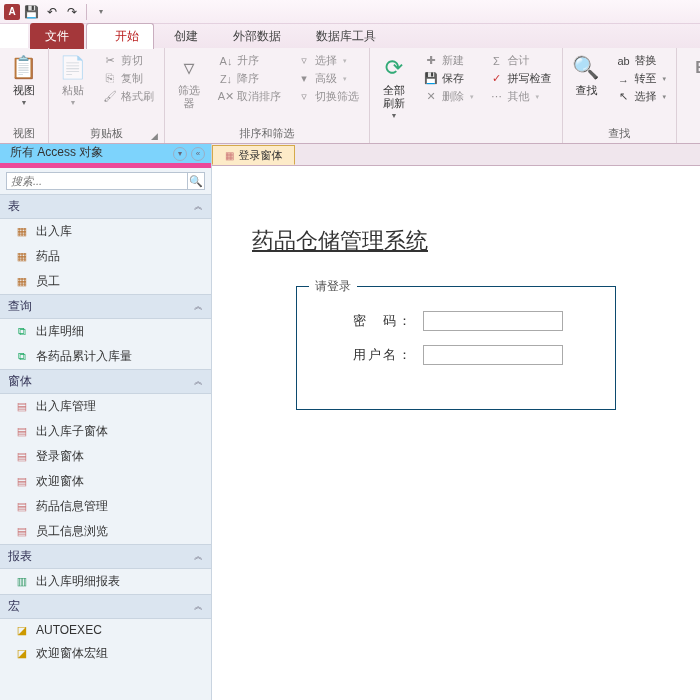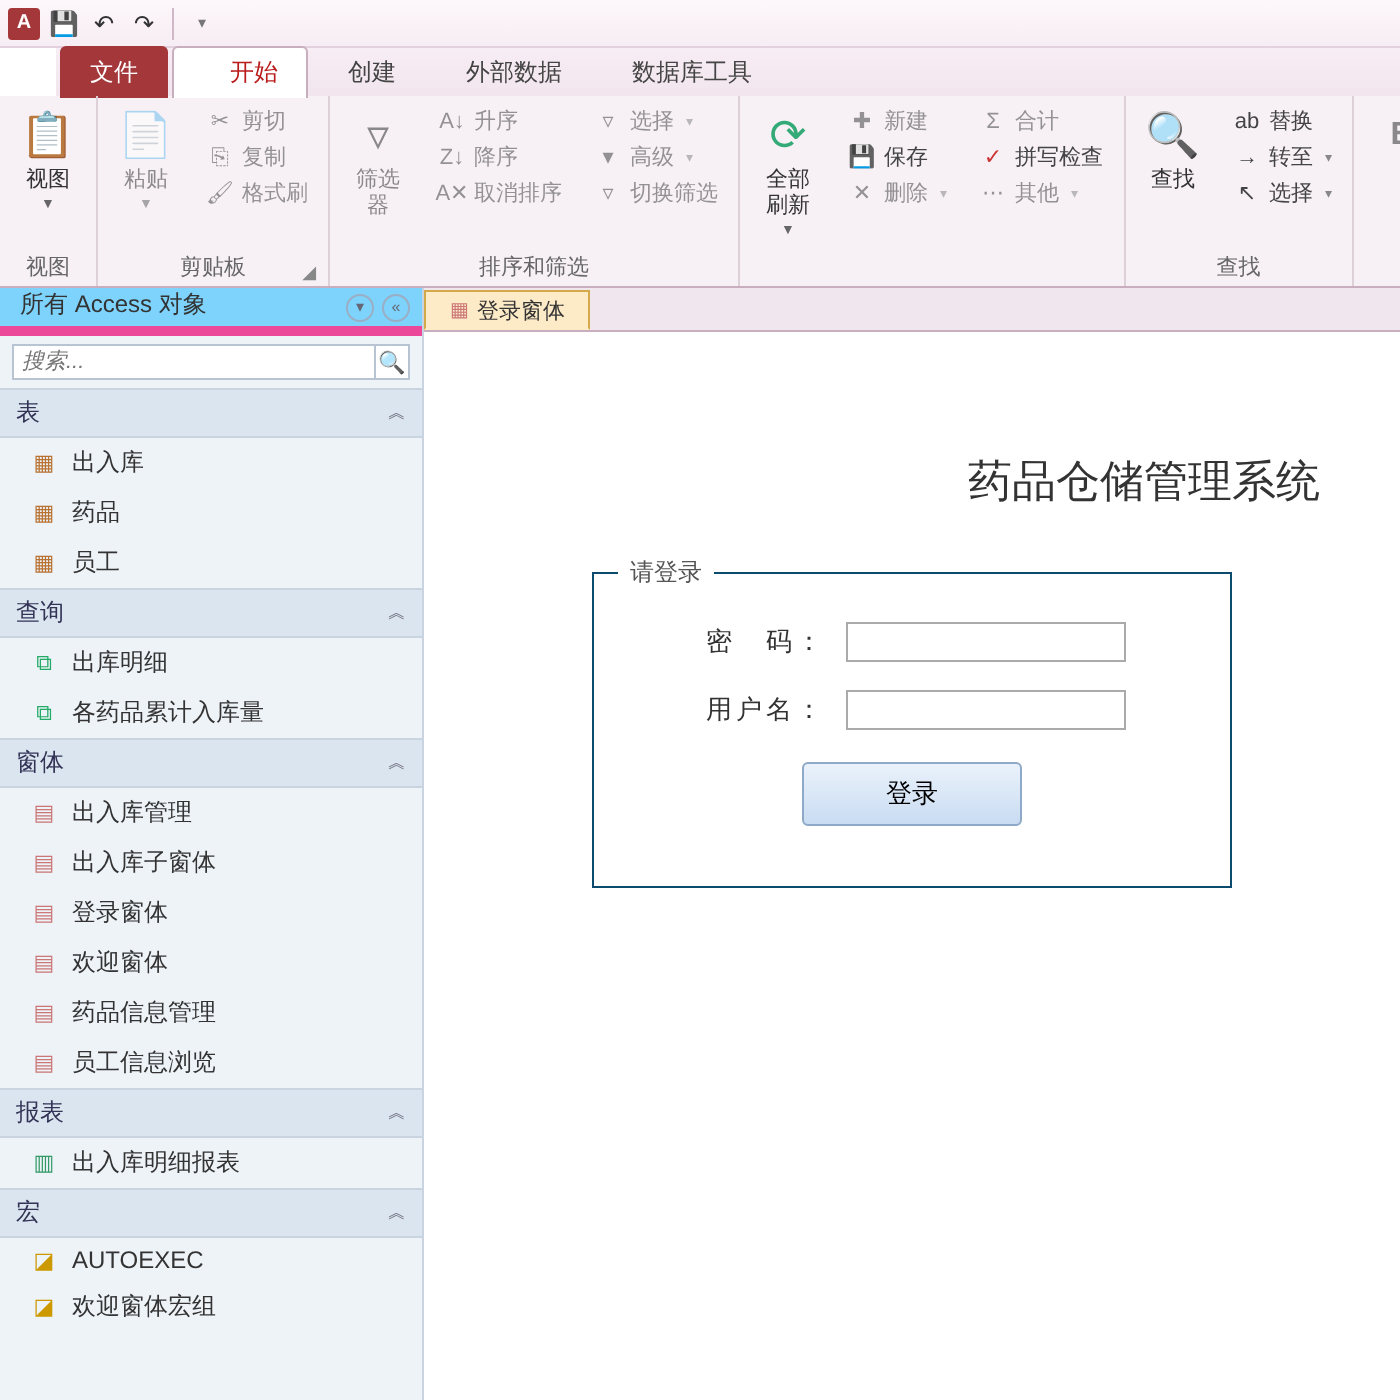--- a/index.html
+++ b/index.html
@@ -52,21 +52,21 @@
 .ic-form { color: #c77; }
 .ic-report { color: #396; }
 .ic-macro { color: #c90; }
 
 
 .main { flex: 1; background: #fff; position: relative; }
 .doc-tab { height: 22px; background: #f0e6ed; border-bottom: 1px solid #c9aebf; display: flex; }
 .doc-tab .t { background: #fdebc8; border: 1px solid #d4a94a; border-bottom: 1px solid #fdebc8; padding: 2px 12px; font-size: 11px; display: flex; align-items: center; gap: 4px; margin-top: 1px; }
 .doc-tab .t .ic { color: #c77; font-size: 10px; }
 .form-area { padding: 60px 40px; }
-.form-title { font-size: 22px; font-weight: normal; text-align: right; margin-bottom: 30px; font-family: SimSun, serif; }
+.form-title { font-size: 22px; font-weight: normal; text-align: left; margin-bottom: 30px; font-family: SimSun, serif; text-decoration: underline; }
 .fieldset { border: 1px solid #0c4a6e; padding: 24px 30px 30px; position: relative; width: 320px; margin: 0 auto; }
 .fieldset .legend { position: absolute; top: -9px; left: 12px; background: #fff; padding: 0 6px; font-size: 12px; color: #555; }
 .frow { display: flex; align-items: center; gap: 10px; margin-bottom: 14px; justify-content: center; }
 .frow label { width: 64px; text-align: right; font-size: 13px; letter-spacing: 2px; }
 .frow input { width: 140px; border: 1px solid #aaa; padding: 2px 4px; font-size: 12px; }
 .login-btn { display: block; margin: 16px auto 0; width: 110px; padding: 6px 0; background: linear-gradient(#eaf2fb, #c9dcf2); border: 1px solid #8fa9c9; border-radius: 3px; cursor: pointer; font-size: 13px; }
 </style>
 </head>
 <body>
 
@@ -346,17 +346,16 @@
       <div class="fieldset">
         <div class="legend">请登录</div>
         <div class="frow">
           <label>密　码：</label>
           <input type="password" style="">
         </div>
         <div class="frow">
           <label>用户名：</label>
           <input type="text" style="">
         </div>
-        <button class="login-btn">登录</button>
       </div>
     </div>
   </div>
 </div>
 
 </body></html>

